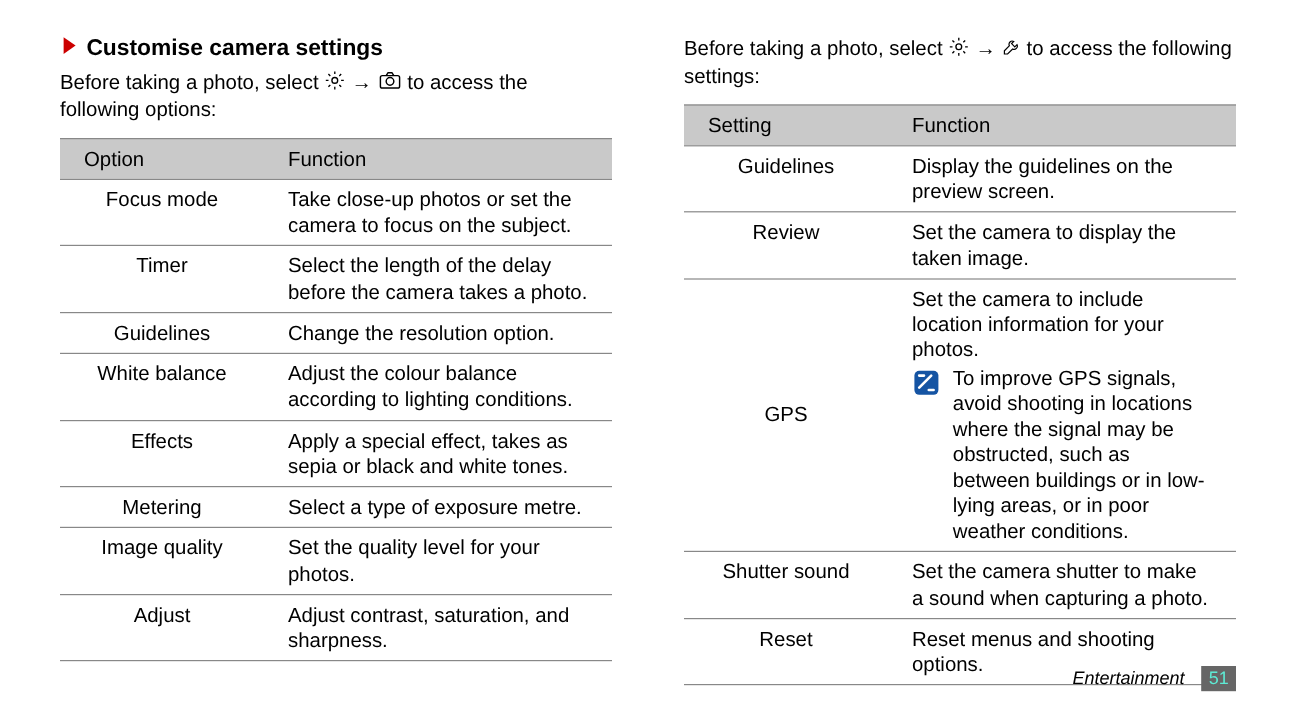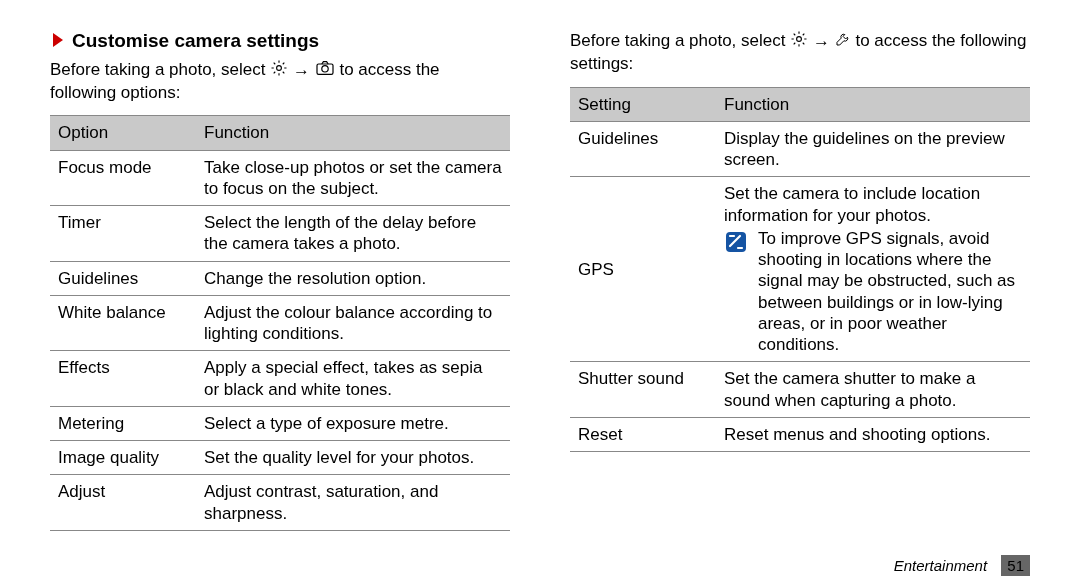--- a/index.html
+++ b/index.html
@@ -40,32 +40,33 @@
   .intro .icon-slot {
     vertical-align: middle;
   }
   table {
     border-collapse: collapse;
     width: 100%;
     font-size: 17px;
   }
   th, td {
     text-align: left;
-    padding: 6px 8px;
+    padding: 6px 20px;
     border-top: 1px solid #888;
     border-bottom: 1px solid #888;
     vertical-align: top;
     line-height: 1.25;
   }
   th {
     background: #c9c9c9;
     font-weight: normal;
   }
   td.opt {
     width: 130px;
+    text-align: center;
   }
   .note-wrap {
     display: flex;
     align-items: flex-start;
     gap: 10px;
   }
   .note-icon {
     flex: 0 0 auto;
     margin-top: 2px;
   }
@@ -80,21 +81,21 @@
     right: 50px;
     bottom: 12px;
     font-size: 15px;
   }
   .footer .section {
     font-style: italic;
     margin-right: 10px;
   }
   .footer .pnum {
     background: #666;
-    color: #000000;
+    color: #5eead4;
     padding: 2px 6px;
     font-style: normal;
   }
   svg { display: inline-block; }
 </style>
 </head>
 <body>
 
 <div class="page">
 
@@ -195,20 +196,24 @@
       <thead>
         <tr>
           <th>Setting</th>
           <th>Function</th>
         </tr>
       </thead>
       <tbody>
         <tr>
             <td class="opt">Guidelines</td>
             <td>Display the guidelines on the preview screen.</td>
+          </tr>
+        <tr>
+            <td class="opt">Review</td>
+            <td>Set the camera to display the taken image.</td>
           </tr>
         <tr>
           <td class="opt" style="vertical-align:middle">GPS</td>
           <td>
             <div class="gps-stack">
               <div>Set the camera to include location information for your photos.</div>
               <div class="note-wrap">
                 <span class="note-icon">
                   <svg width="24" height="24" viewBox="0 0 24 24">
                       <rect x="2" y="2" width="20" height="20" rx="4" fill="#1554a3"></rect>

